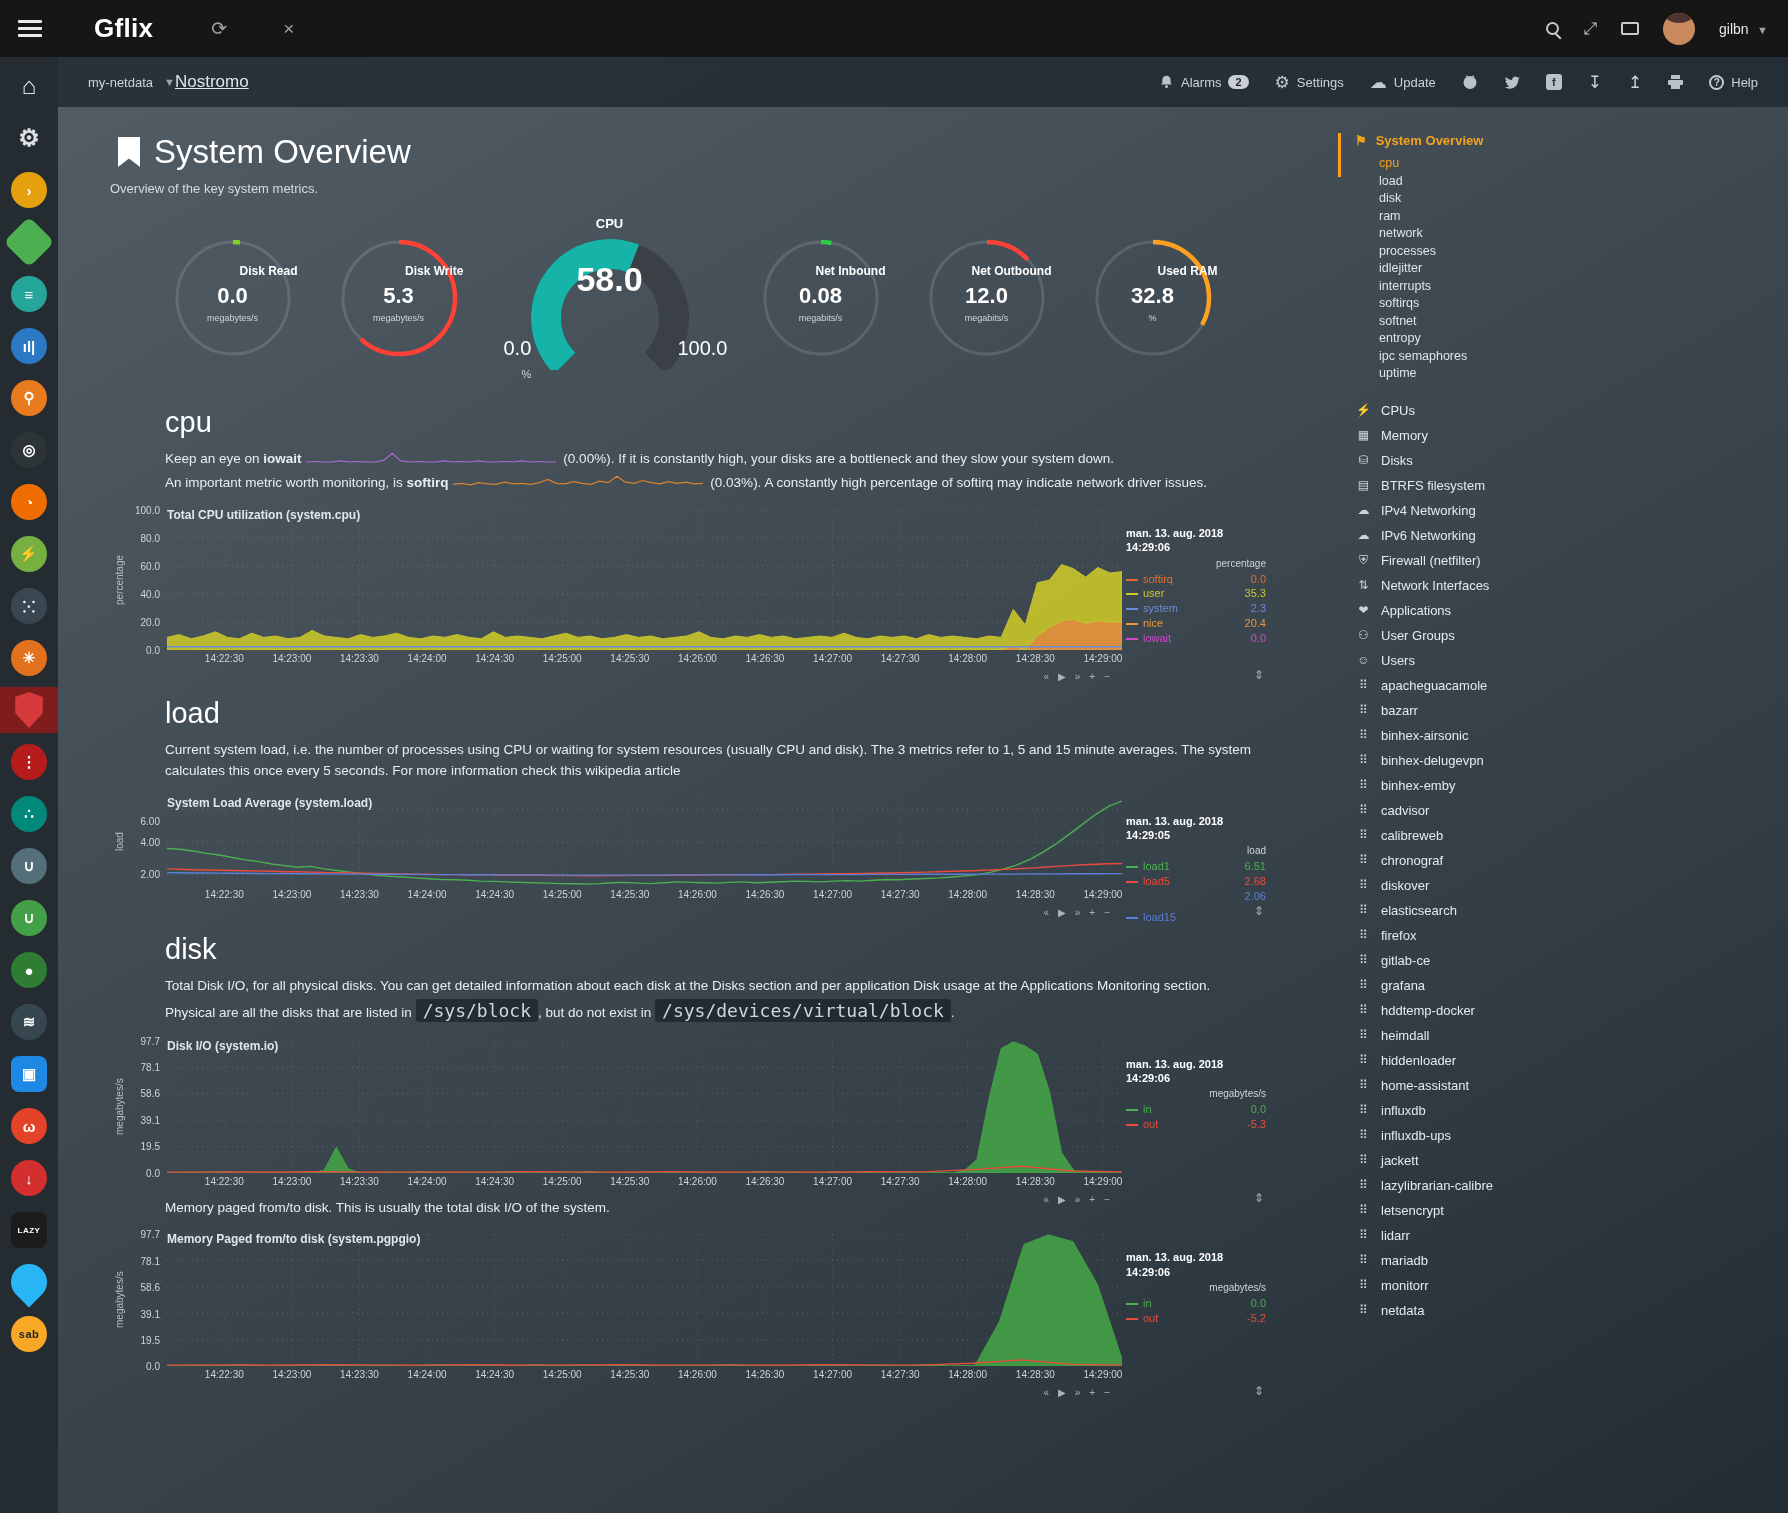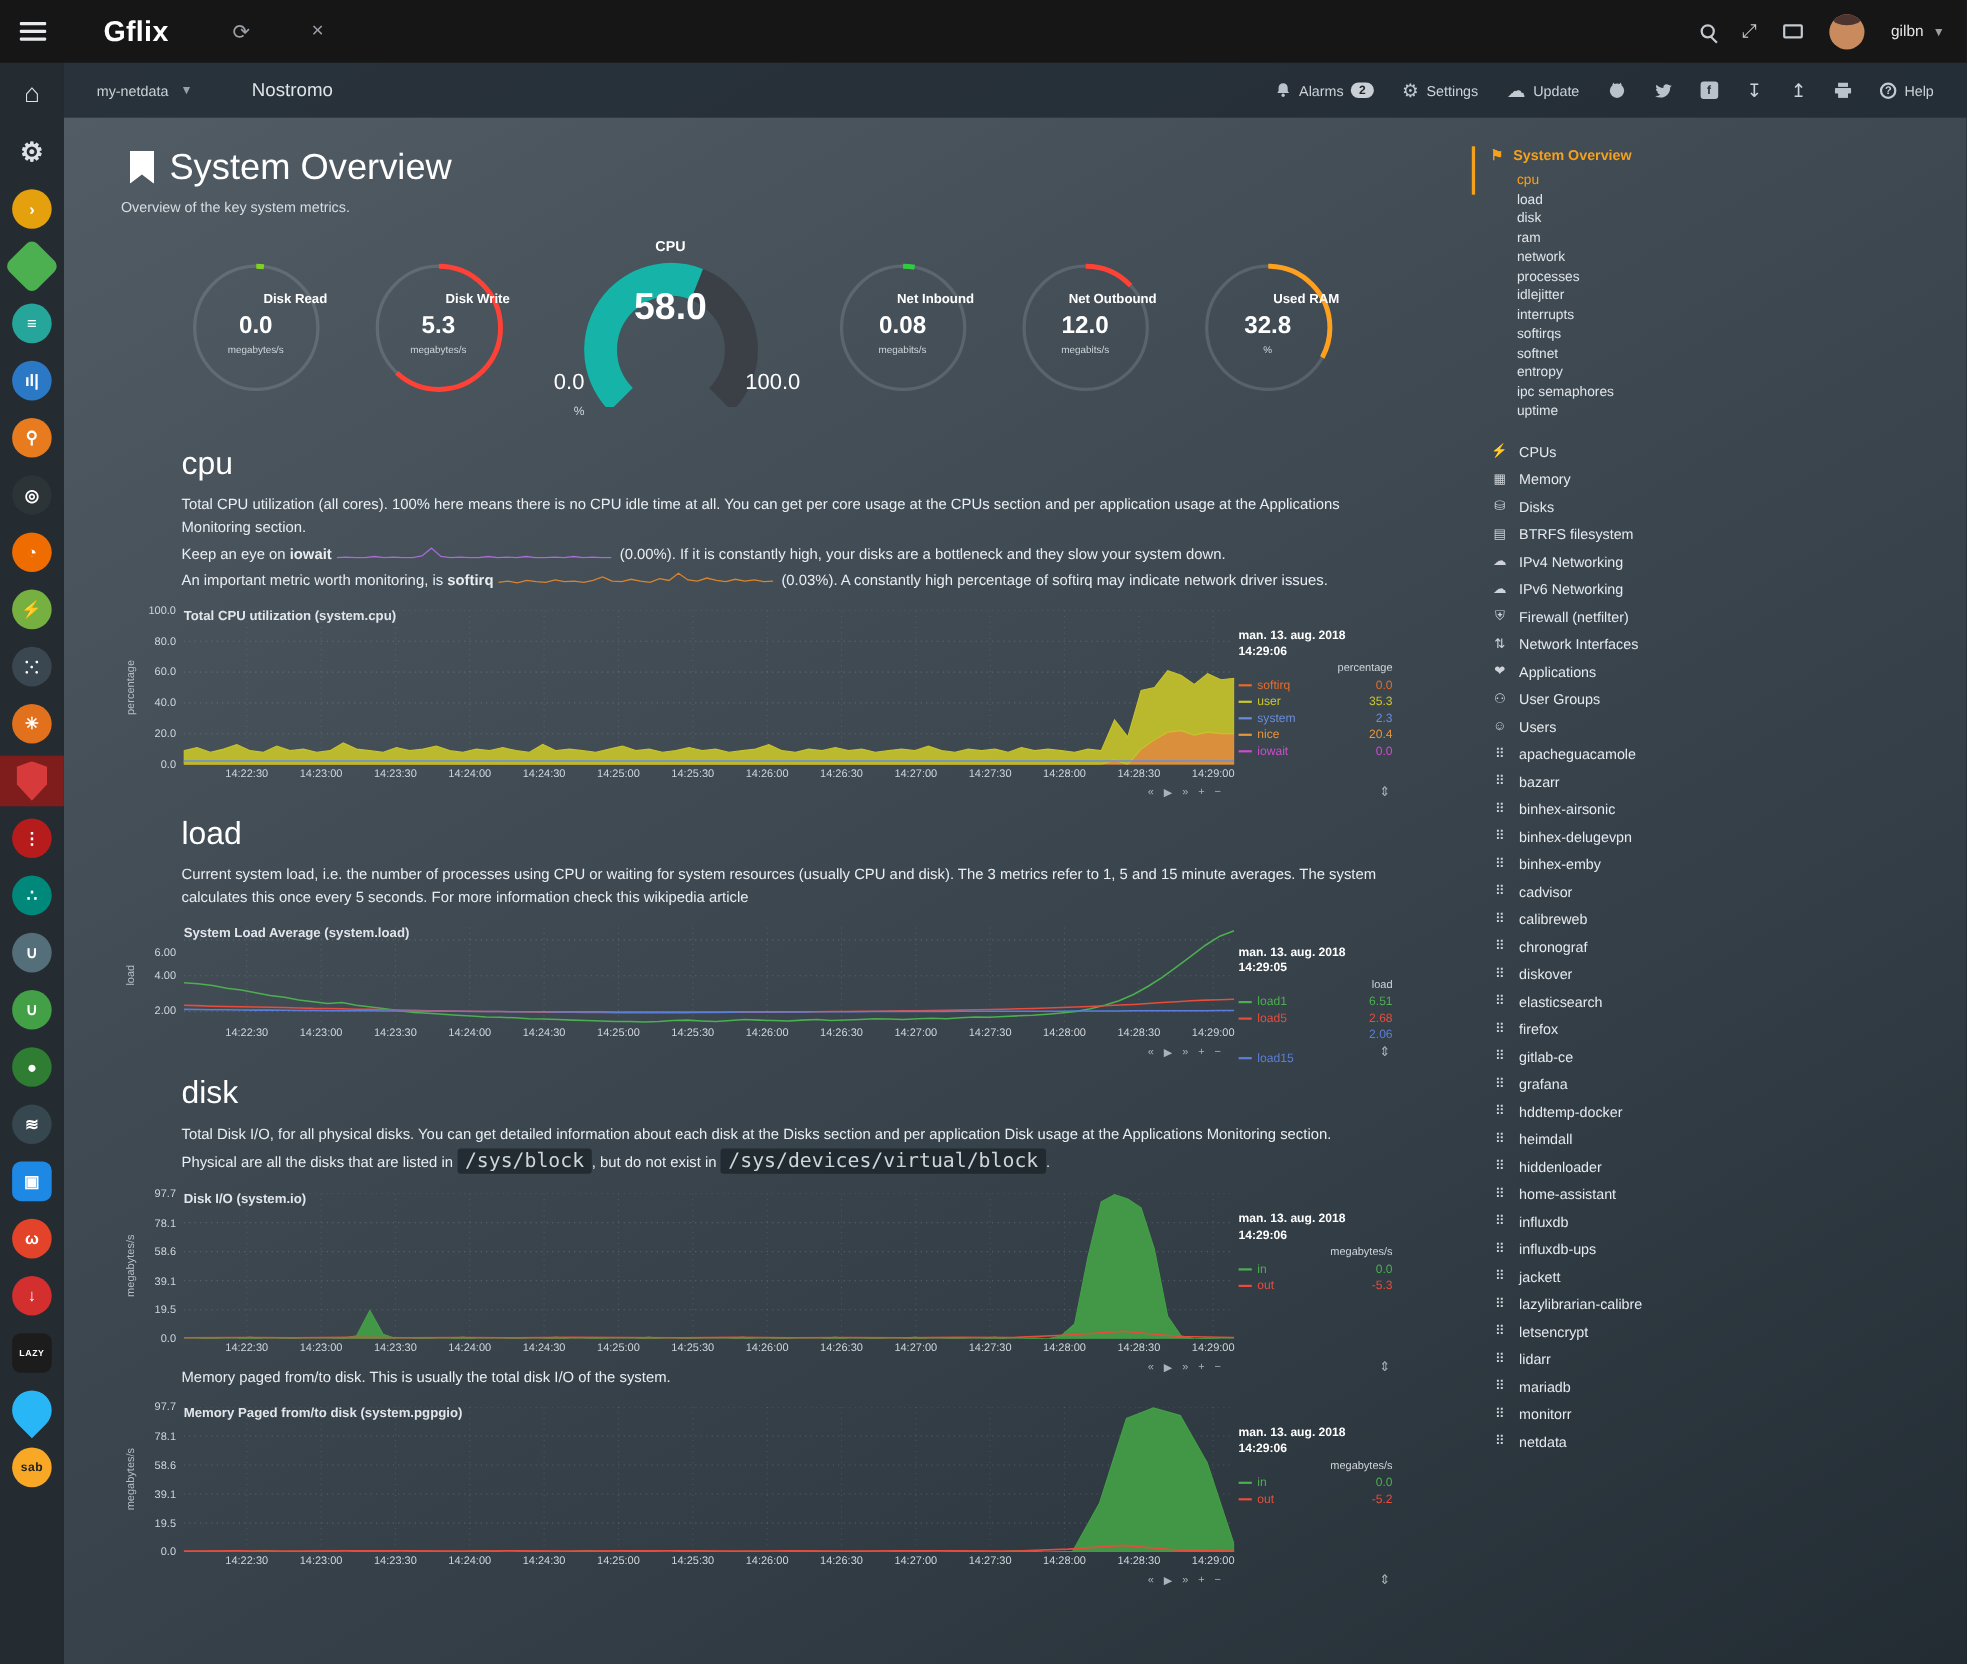--- a/index.html
+++ b/index.html
@@ -31,21 +31,21 @@
   .app-ic .t{font-size:8px;font-weight:bold;color:#fff;letter-spacing:.5px;}
   .gl{font-size:24px;color:#dde2e6;background:none!important;}
   .sh-diamond{border-radius:7px;transform:rotate(45deg);}
   .sh-square{border-radius:8px;}
   .sh-drop{border-radius:50% 50% 50% 0;transform:rotate(-45deg);}
   .sh-shield{border-radius:0;clip-path:polygon(50% 0,96% 14%,96% 58%,50% 100%,4% 58%,4% 14%);width:30px;height:36px;}
 
   
   .nd{position:absolute;left:58px;top:57px;right:0;bottom:0;background:linear-gradient(150deg,#525d66 0%,#414c55 35%,#323d45 70%,#232c33 100%);}
   .ndbar{height:50px;display:flex;align-items:center;background:rgba(30,39,47,.78);padding:0 30px;color:#ccd2d8;font-size:13px;}
-  .nd-host{font-size:17px;color:#dfe4e8;margin-left:54px;}
+  .nd-host{font-size:17px;color:#dfe4e8;text-decoration:underline;}
   .nd-right{margin-left:auto;display:flex;align-items:center;gap:26px;}
   .nd-item{display:flex;align-items:center;gap:7px;color:#ccd2d8;cursor:pointer;white-space:nowrap;}
   .badge{background:#c9cfd4;color:#1d2328;border-radius:10px;font-size:11px;padding:1px 7px;font-weight:bold;}
   .q{width:15px;height:15px;border:2px solid #c3cad0;border-radius:50%;font-size:10px;display:inline-flex;align-items:center;justify-content:center;font-weight:bold;}
   .fsq{width:16px;height:16px;border-radius:3px;background:#b9c2ca;color:#27313a;font-weight:bold;font-size:11px;display:inline-flex;align-items:center;justify-content:center;}
   .nd-ic-svg{fill:#b9c2ca;}
 
   .nd-body{position:absolute;top:50px;left:0;right:0;bottom:0;display:flex;}
   .content{width:1267px;flex:none;padding:26px 0 0 52px;overflow:hidden;}
   .ndmenu{flex:1;padding:26px 0 0 30px;font-size:13px;color:#dde2e7;position:relative;overflow:hidden;}
@@ -327,21 +327,20 @@
                 <circle cx="65" cy="65" r="56" fill="none" stroke="rgba(255,255,255,.13)" stroke-width="3"></circle>
                 <circle cx="65" cy="65" r="56" fill="none" stroke="#FFA01E" stroke-width="4.5" pathLength="100" stroke-dasharray="33.0 100" transform="rotate(-90 65 65)"></circle>
               </svg>
               <div class="g-title">Used RAM</div>
               <div class="g-value">32.8</div>
               <div class="g-unit">%</div>
             </div>
           </div>
 
         <h2 class="sec-h">cpu</h2>
-        <p class="para"><span>Total CPU utilization (all cores). 100% here means there is no CPU idle time at all. You can get per core usage at the CPUs section and per application usage at the Applications Monitoring section.</span></p>
         <p class="para"><span>Keep an eye on </span><b>iowait</b><span class="spark"><svg viewBox="0 0 250 14" width="250" height="14">
                 <polyline points="0.0,13.0 8.6,12.5 17.2,13.0 25.9,13.0 34.5,11.9 43.1,13.0 51.7,12.5 60.3,13.0 69.0,13.0 77.6,11.4 86.2,4.3 94.8,11.9 103.4,13.0 112.1,12.5 120.7,13.0 129.3,13.0 137.9,11.9 146.6,13.0 155.2,12.5 163.8,13.0 172.4,11.9 181.0,13.0 189.7,13.0 198.3,12.5 206.9,13.0 215.5,11.9 224.1,13.0 232.8,12.5 241.4,13.0 250.0,13.0" fill="none" stroke="#A96BD4" stroke-width="1.2"></polyline>
               </svg></span><span> (</span><span>0.00%</span><span>). If it is constantly high, your disks are a bottleneck and they slow your system down.</span></p>
         <p class="para"><span>An important metric worth monitoring, is </span><b>softirq</b><span class="spark"><svg viewBox="0 0 250 14" width="250" height="14">
                 <polyline points="0.0,11.4 8.6,10.3 17.2,11.9 25.9,9.7 34.5,10.8 43.1,11.4 51.7,9.2 60.3,10.8 69.0,10.3 77.6,11.4 86.2,9.7 94.8,6.5 103.4,10.3 112.1,10.8 120.7,8.6 129.3,10.3 137.9,11.4 146.6,8.1 155.2,9.7 163.8,3.2 172.4,9.2 181.0,10.3 189.7,7.5 198.3,9.7 206.9,10.8 215.5,8.6 224.1,10.3 232.8,9.2 241.4,10.8 250.0,10.3" fill="none" stroke="#D9832E" stroke-width="1.2"></polyline>
               </svg></span><span> (</span><span>0.03%</span><span>). A constantly high percentage of softirq may indicate network driver issues.</span></p>
         <div class="chart">
             <span class="c-title">Total CPU utilization (system.cpu)</span>
             <div class="plot" style="height: 140px;">
               <div class="ylabel">percentage</div>

